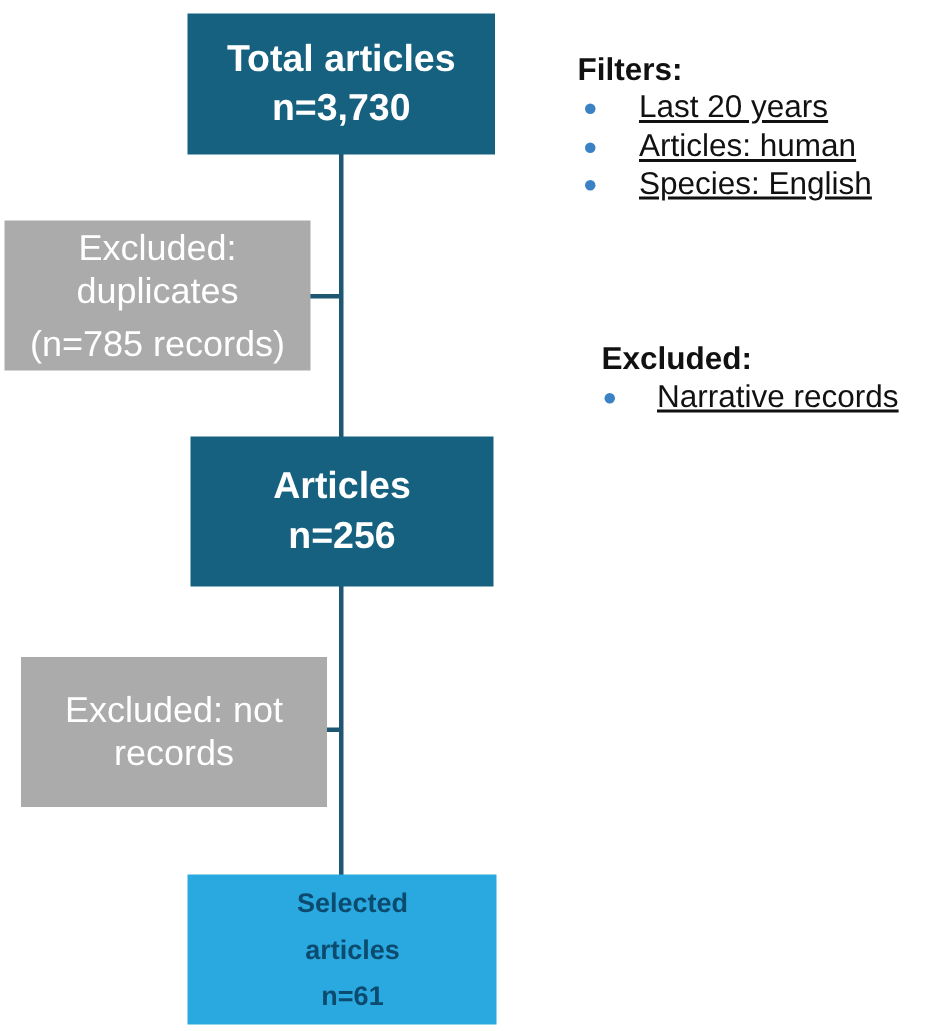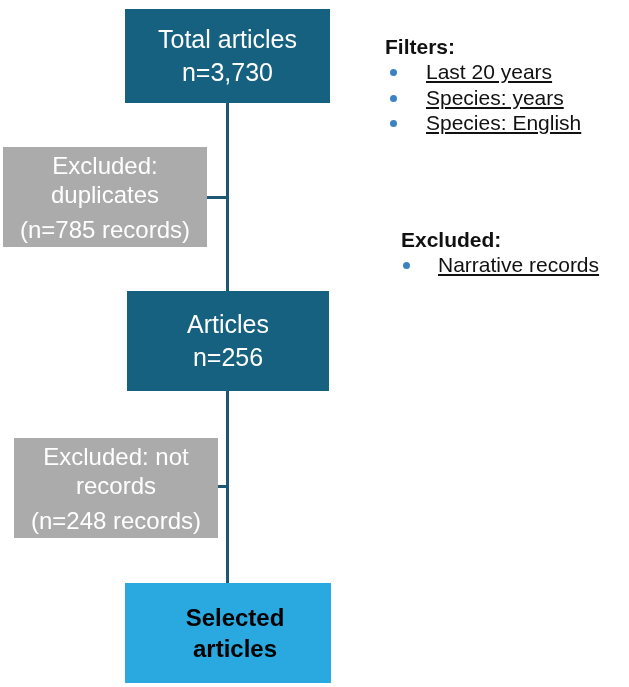--- a/index.html
+++ b/index.html
@@ -26,29 +26,29 @@
     align-items: center;
     justify-content: center;
     text-align: center;
     z-index: 2;
     box-sizing: border-box;
   }
   .node span { display: block; }
   .node--primary {
     background: #16617F;
     color: #ffffff;
-    font-weight: normal;
+    font-weight: bold;
     font-size: 25px;
     line-height: 33px;
   }
   .node--accent {
     background: #29A9E0;
-    color: #000000;
+    color: #0c4a6e;
     font-weight: bold;
-    font-size: 24px;
+    font-size: 18px;
     line-height: 31px;
     padding-left: 14px;
   }
   .node--excluded {
     background: #ABABAB;
     color: #ffffff;
     font-weight: normal;
     font-size: 24px;
     line-height: 29px;
   }
@@ -104,37 +104,37 @@
   </div>
 
   <div class="node node--primary node-articles">
     <span>Articles</span>
     <span>n=256</span>
   </div>
 
   <div class="node node--excluded node-excl2">
     <span>Excluded: not</span>
     <span>records</span>
-    <span class="records-line">(n=248 records)</span>
   </div>
 
   <div class="node node--accent node-selected">
     <span>Selected</span>
     <span>articles</span>
+    <span>n=61</span>
   </div>
 
   <div class="note note-filters">
     <div class="note-heading">Filters:</div>
     <div class="note-item">
       <span class="bullet"></span>
       <span>Last 20 years</span>
     </div>
     <div class="note-item">
       <span class="bullet"></span>
-      <span>Species: years</span>
+      <span>Articles: human</span>
     </div>
     <div class="note-item">
       <span class="bullet"></span>
       <span>Species: English</span>
     </div>
   </div>
 
   <div class="note note-excluded">
     <div class="note-heading">Excluded:</div>
     <div class="note-item">

